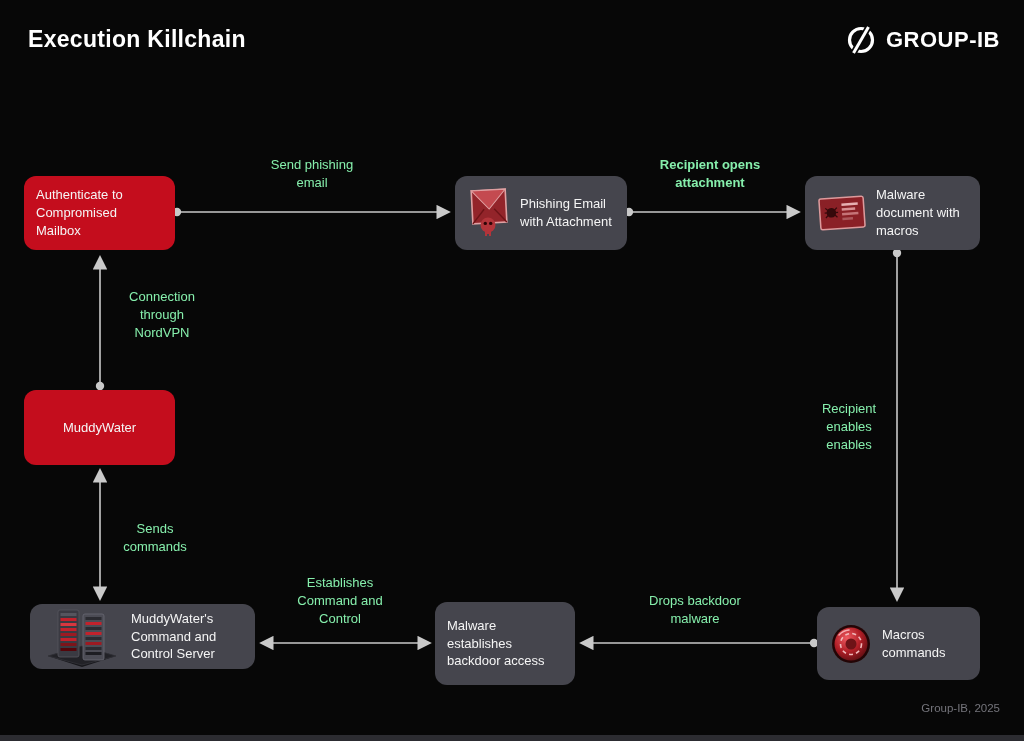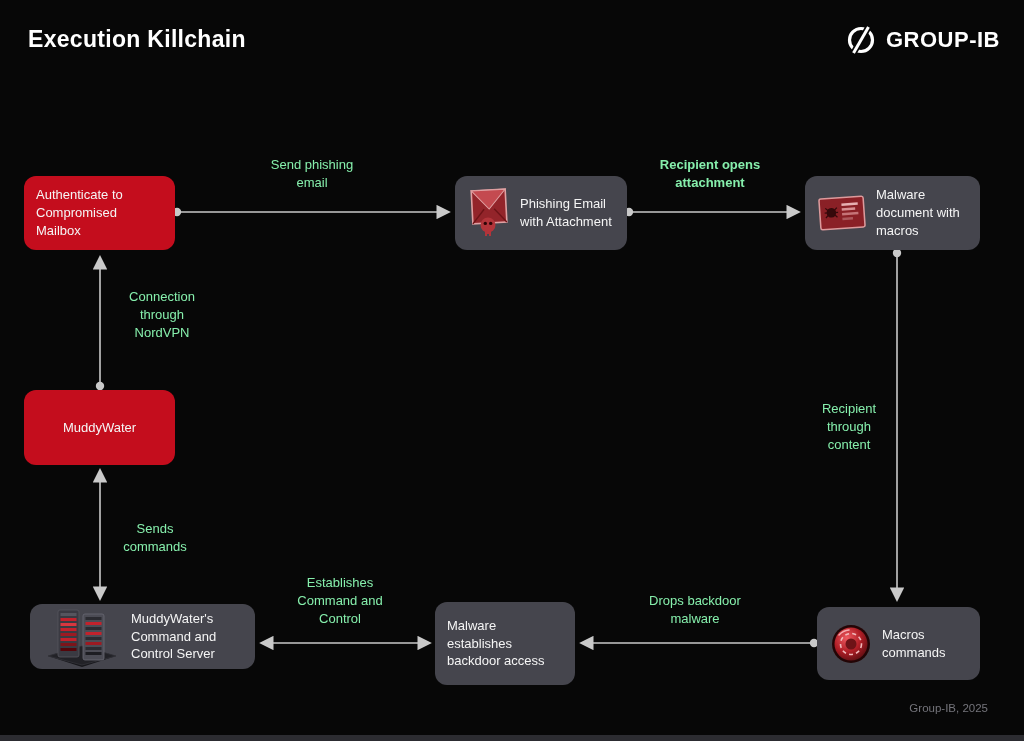--- a/index.html
+++ b/index.html
@@ -28,21 +28,21 @@
   }
   .node-red { background: #c40d1d; padding: 10px 12px; }
   .node-gray { background: #45454d; padding: 8px 12px; gap: 9px; }
   .node-center { justify-content: center; text-align: center; }
   .node .icon { flex: 0 0 auto; display: flex; }
   .edge-label {
     position: absolute; text-align: center;
     font-size: 13px; line-height: 1.4; color: #86efac;
   }
   .credit {
-    position: absolute; right: 36px; top: 702px;
+    position: absolute; right: 24px; top: 702px;
     font-size: 11.5px; color: #74747b; margin-left: 16px;
   }
   .bottom-strip {
     position: absolute; left: 0; bottom: 0; width: 1024px; height: 6px;
     background: #2c2c31;
   }
 </style>
 </head>
 <body>
 
@@ -179,21 +179,21 @@
 </div>
 
 <div class="node node-red node-center" style="left:24px; top:390px; width:151px; height:75px;">
   <span>MuddyWater</span>
 </div>
 
 <div class="edge-label" style="left:257px; top:156px; width:110px;">Send phishing email</div>
 
 <div class="edge-label" style="left:650px; top:156px; width:120px;font-weight:bold;">Recipient opens attachment</div>
 
-<div class="edge-label" style="left:811px; top:400px; width:76px;">Recipient through content</div>
+<div class="edge-label" style="left:811px; top:400px; width:76px;">Recipient enables enables</div>
 
 <div class="edge-label" style="left:635px; top:592px; width:120px;">Drops backdoor malware</div>
 
 <div class="edge-label" style="left:290px; top:574px; width:100px;">Establishes Command and Control</div>
 
 <div class="edge-label" style="left:115px; top:520px; width:80px;">Sends commands</div>
 
 <div class="edge-label" style="left:122px; top:288px; width:80px;">Connection through NordVPN</div>
 
 <div class="credit">Group-IB, 2025</div>

